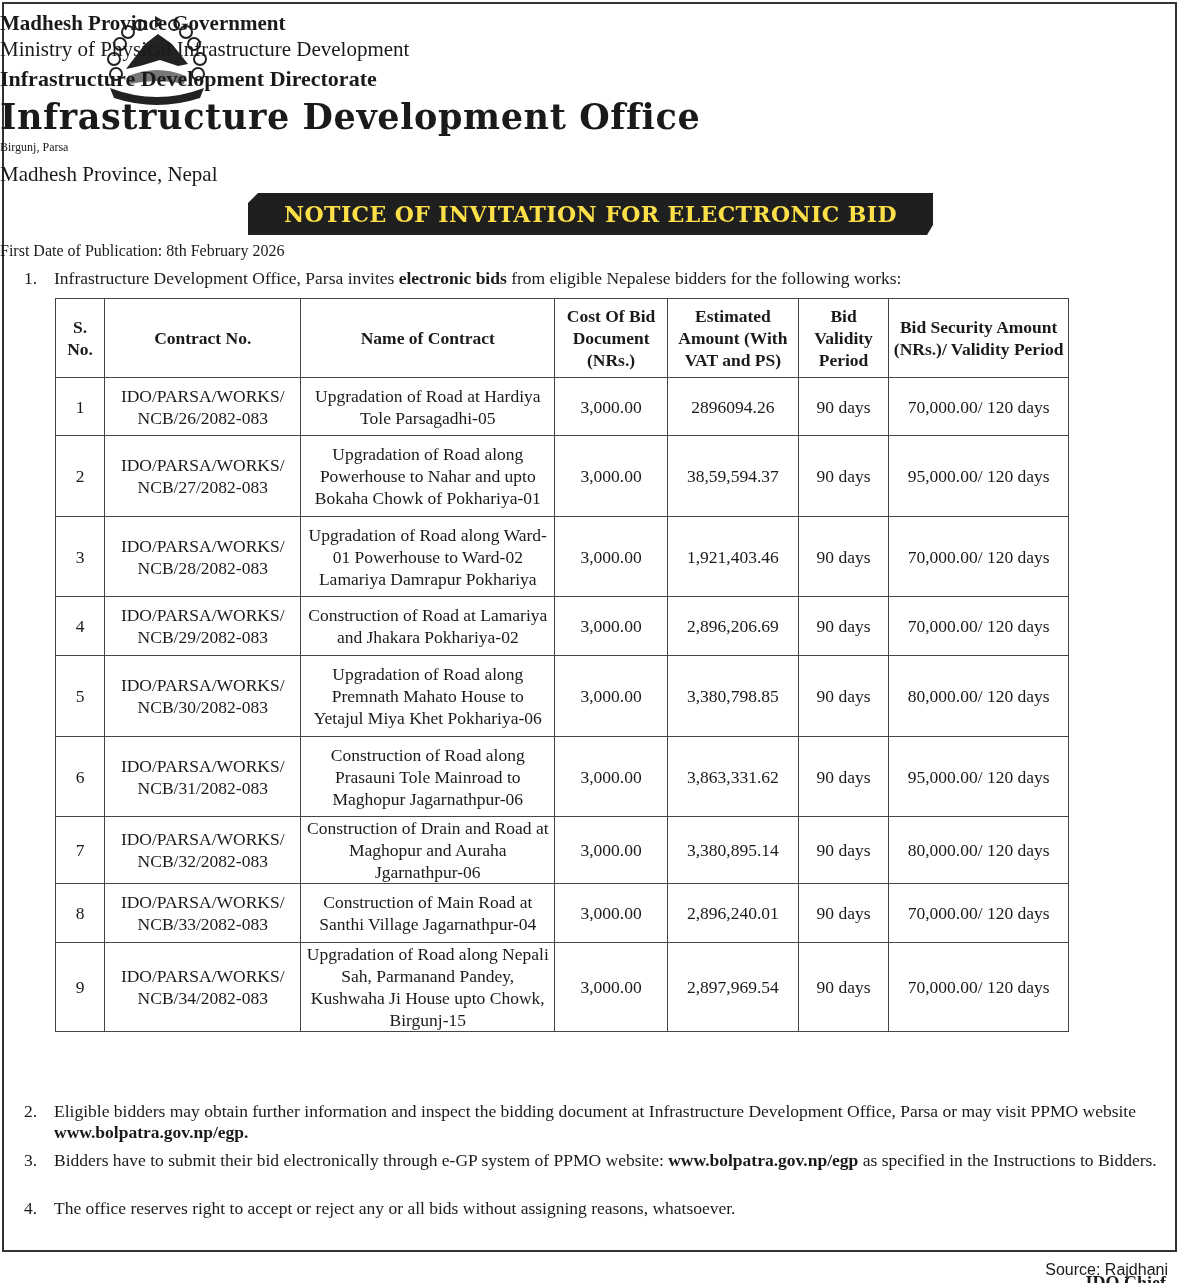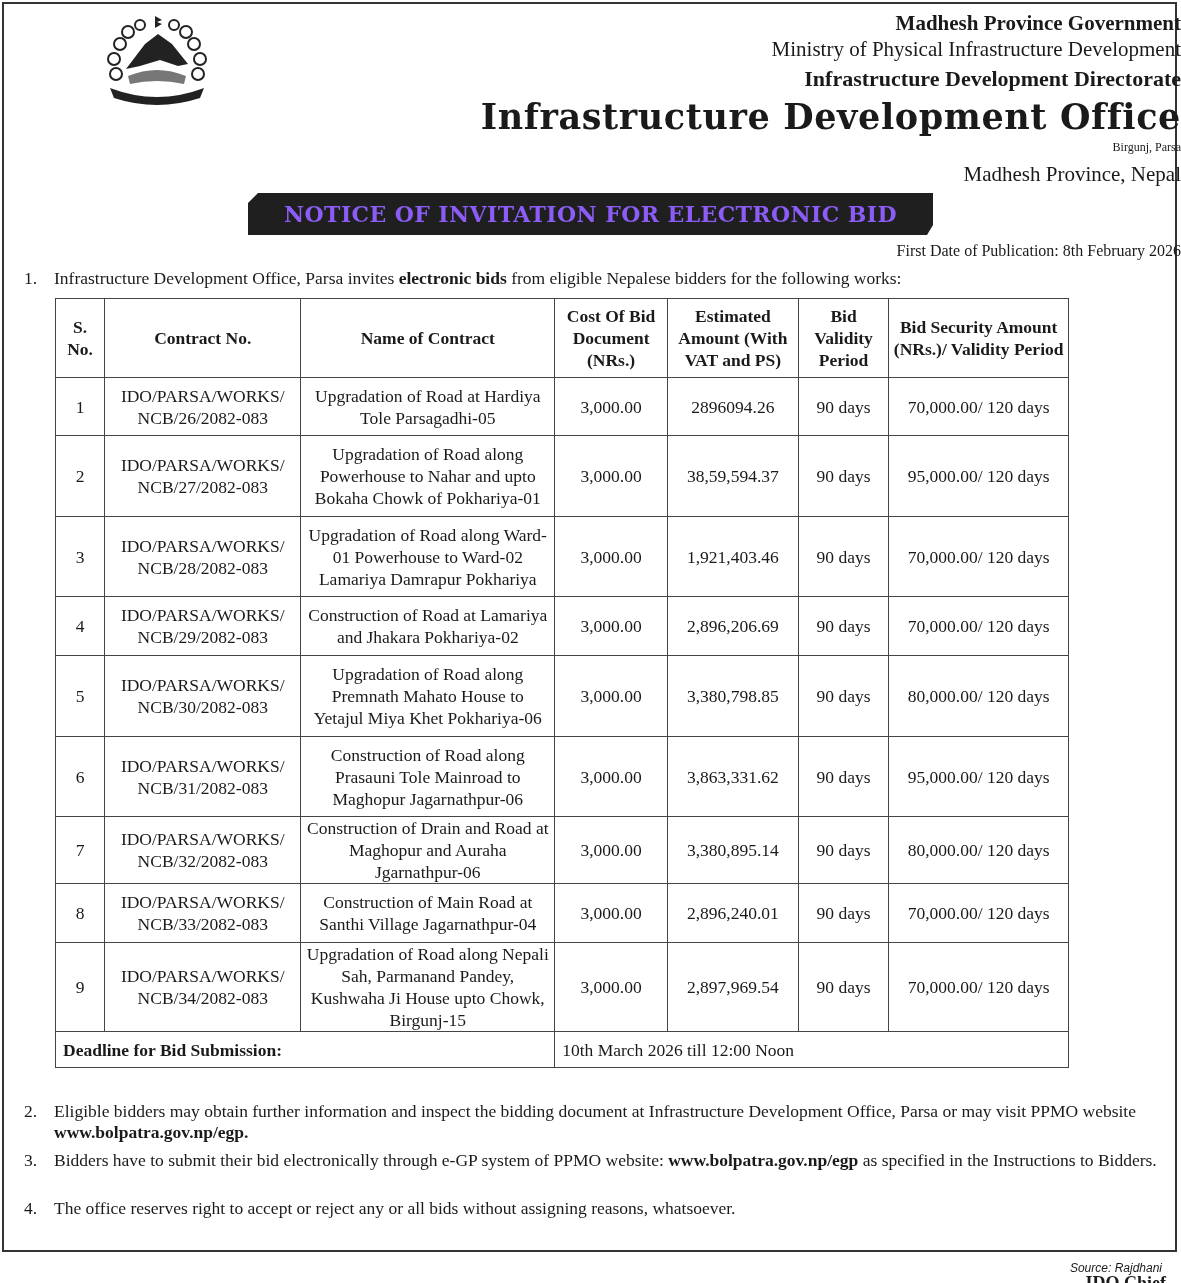--- a/index.html
+++ b/index.html
@@ -1,42 +1,42 @@
 <!DOCTYPE html>
 <html><head>
 <meta charset="utf-8">
 <style>
   html, body { margin:0; padding:0; background:#ffffff; }
   body { width:1181px; height:1283px; position:relative; overflow:hidden; font-family:"Liberation Serif","DejaVu Serif",serif; color:#1a1a1a; }
   .frame { position:absolute; left:2px; top:2px; width:1175px; height:1250px; border:2px solid #333; box-sizing:border-box; }
   .logo { position:absolute; left:100px; top:14px; width:114px; height:92px; }
-  .hdr { position:absolute; left:0; width:1181px; text-align:right; white-space:nowrap; }
+  .hdr { position:absolute; left:0; width:1181px; text-align:left; white-space:nowrap; }
   .h1 { top:11px; font-size:21px; font-weight:bold; }
   .h2 { top:37px; font-size:21px; font-weight:normal; }
   .h3 { top:66px; font-size:22px; font-weight:bold; }
   .h4 { top:96px; font-size:35px; font-weight:bold; letter-spacing:0.6px; font-family:"DejaVu Serif",serif; }
   .h5 { top:140px; font-size:12px; }
   .h6 { top:162px; font-size:21px; }
-  .banner { position:absolute; left:248px; top:193px; width:685px; height:42px; background:#1f1f1f; color:#8b5cf6; font-weight:bold; font-size:22px; font-family:"DejaVu Serif",serif; text-align:center; line-height:42px; letter-spacing:0.4px; clip-path:polygon(10px 0,100% 0,100% calc(100% - 10px),calc(100% - 6px) 100%,0 100%,0 10px); }
+  .banner { position:absolute; left:248px; top:193px; width:685px; height:42px; background:#1f1f1f; color:#fde047; font-weight:bold; font-size:22px; font-family:"DejaVu Serif",serif; text-align:center; line-height:42px; letter-spacing:0.4px; clip-path:polygon(10px 0,100% 0,100% calc(100% - 10px),calc(100% - 6px) 100%,0 100%,0 10px); }
   .pub { top:242px; font-size:16px; }
   .para { position:absolute; left:24px; font-size:17.5px; line-height:21px; }
   .para .num { position:absolute; left:0; top:0; }
   .para .txt { position:absolute; left:30px; }
   .p1 { top:268px; width:1140px; }
   table.bids { position:absolute; left:55px; top:298px; width:1014px; border-collapse:collapse; font-size:17.5px; }
   table.bids th, table.bids td { border:1.5px solid #444; text-align:center; vertical-align:middle; padding:0 4px; line-height:22px; }
   table.bids th { font-weight:bold; font-size:17.5px; height:78px; }
   .c1{width:46px}.c2{width:197px}.c3{width:306px}.c4{width:115px}.c5{width:134px}.c6{width:91px}.c7{width:210px}
   table.bids td.lbl { text-align:left; font-weight:bold; padding-left:7px; }
   table.bids td.val { text-align:left; padding-left:7px; }
   .p2 { top:1101px; width:1145px; }
   .p3 { top:1150px; width:1145px; }
   .p4 { top:1198px; width:1145px; }
   .sig { position:absolute; right:15px; top:1225px; font-size:18px; font-weight:bold;margin-top:48px; }
-  .src { position:absolute; right:19px; top:1261px; font-size:12px; font-style:italic; font-family:"Liberation Sans",sans-serif; }
+  .src { position:absolute; right:13px; top:1261px; font-size:16px; font-family:"Liberation Sans",sans-serif; }
   b { font-weight:bold; }
 </style>
 </head>
 <body>
 
 <div class="frame"></div>
 
 <svg class="logo" viewBox="0 0 114 92">
   <g fill="none" stroke="#222" stroke-width="2">
     <circle cx="20" cy="30" r="6"></circle>
@@ -159,24 +159,20 @@
     </tr>
     <tr style="height:80px">
       <td>9</td>
       <td>IDO/PARSA/WORKS/ NCB/34/2082-083</td>
       <td>Upgradation of Road along Nepali Sah, Parmanand Pandey, Kushwaha Ji House upto Chowk, Birgunj-15</td>
       <td>3,000.00</td>
       <td>2,897,969.54</td>
       <td>90 days</td>
       <td>70,000.00/ 120 days</td>
     </tr>
-    <tr style="height:36px">
-      <td class="lbl" colspan="3">Deadline for Bid Submission:</td>
-      <td class="val" colspan="4">10th March 2026 till 12:00 Noon</td>
-    </tr>
   </tbody>
 </table>
 
 <div class="para p2">
   <span class="num">2.</span>
   <span class="txt" style="display:block;width:1112px;"><span>Eligible bidders may obtain further information and inspect the bidding document at Infrastructure Development Office, Parsa or may visit PPMO website </span><b>www.bolpatra.gov.np/egp.</b></span>
 </div>
 
 <div class="para p3">
   <span class="num">3.</span>

